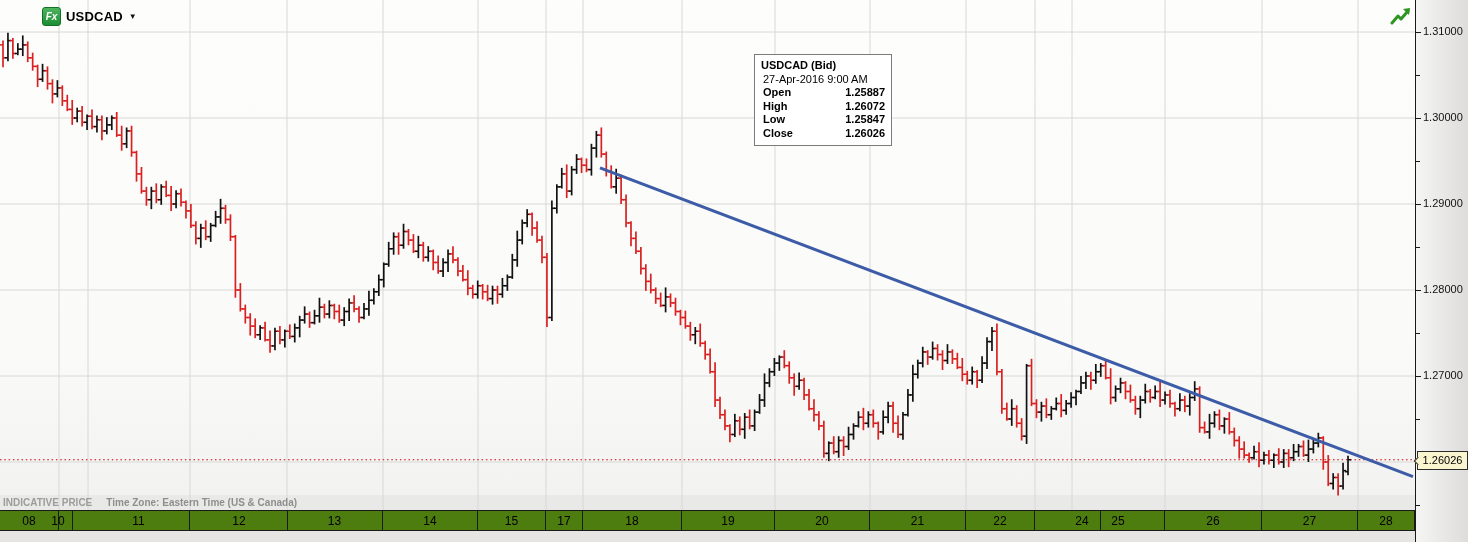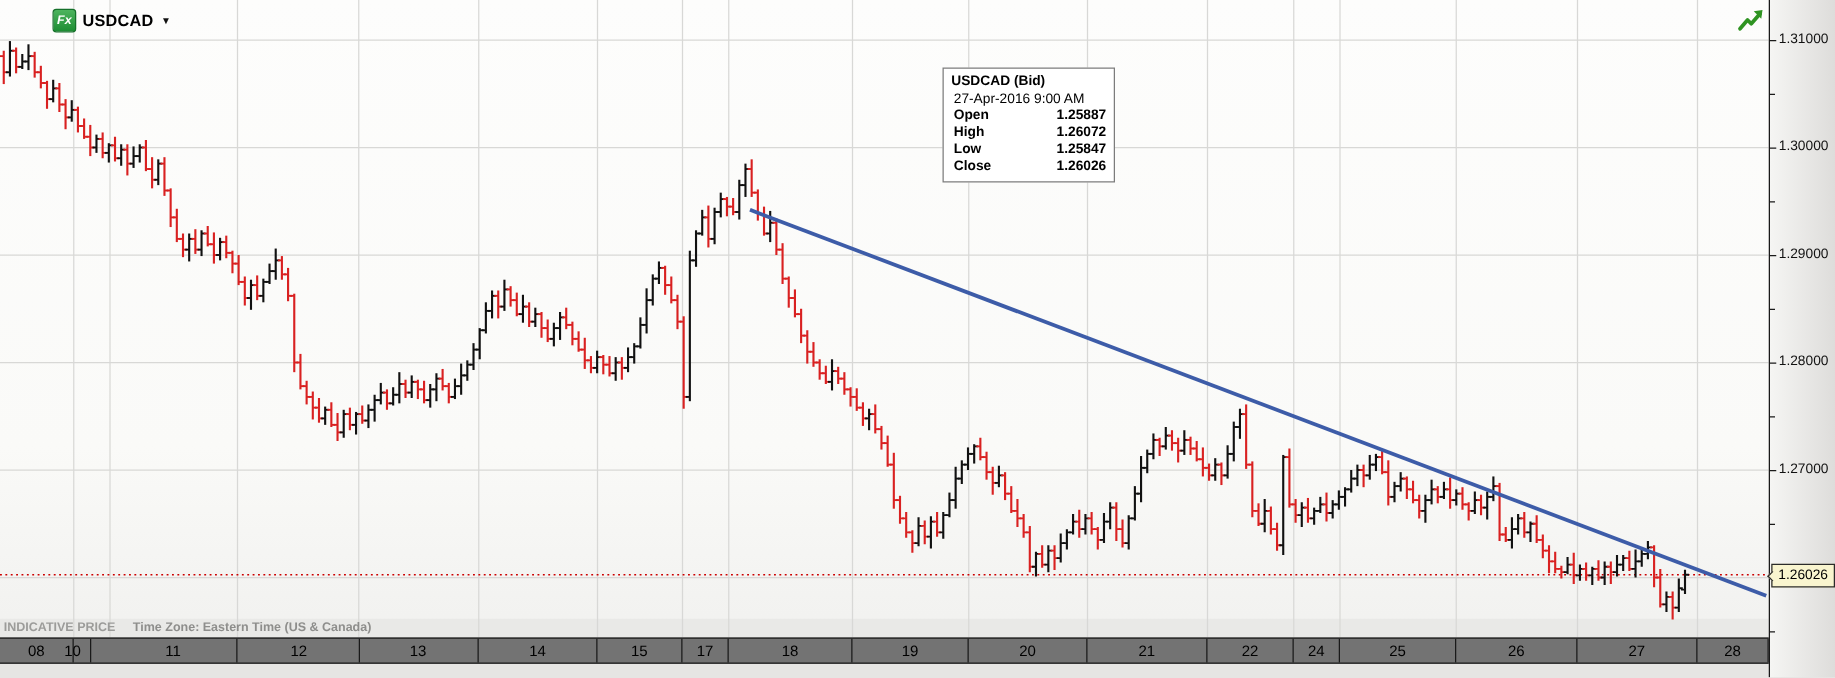--- a/index.html
+++ b/index.html
@@ -31,21 +31,21 @@
   .y-axis{position:absolute;left:1415px;top:0;width:53px;height:542px;
           background:linear-gradient(90deg,#f5f5f3,#dddcda);border-left:1px solid #1a1a1a;}
   .y-tick{position:absolute;left:0;width:5px;height:0;border-top:1px solid #1a1a1a;}
   .y-tick.minor{width:4px;}
   .y-label{position:absolute;left:7px;font-size:11px;color:#111;}
   .price-badge{position:absolute;left:1px;width:49px;height:17px;background:#f9f5cf;border:1px solid #2b2b2b;
                display:flex;align-items:center;justify-content:center;font-size:11px;color:#000;z-index:3;}
   .badge-notch{position:absolute;left:-3px;top:6px;width:5px;height:5px;background:#f9f5cf;
                border-left:1px solid #2b2b2b;border-bottom:1px solid #2b2b2b;transform:rotate(45deg);}
   
-  .x-axis{position:absolute;left:0;top:510px;width:1415px;height:19px;background:#737373;
+  .x-axis{position:absolute;left:0;top:510px;width:1415px;height:19px;background:#4d7c0f;
           border-top:1px solid #1a1a1a;border-bottom:1px solid #1a1a1a;}
   .x-cell{position:absolute;top:0;height:19px;border-right:1px solid #1a1a1a;display:flex;
           align-items:center;justify-content:center;font-size:12px;color:#000;box-sizing:border-box;}
   .month-row{position:absolute;left:0;top:531px;width:1415px;height:11px;background:#e9e8e6;
              text-align:center;font-size:11px;color:#222;line-height:11px;}
 </style>
 </head>
 <body>
 
 <div class="stage">
@@ -972,20 +972,20 @@
       <div class="x-cell" style="left: 191px; width: 97px;">12</div>
       <div class="x-cell" style="left: 287px; width: 96px;">13</div>
       <div class="x-cell" style="left: 383px; width: 95px;">14</div>
       <div class="x-cell" style="left: 478px; width: 68px;">15</div>
       <div class="x-cell" style="left: 546px; width: 37px;">17</div>
       <div class="x-cell" style="left: 583px; width: 99px;">18</div>
       <div class="x-cell" style="left: 682px; width: 93px;">19</div>
       <div class="x-cell" style="left: 775px; width: 95px;">20</div>
       <div class="x-cell" style="left: 870px; width: 96px;">21</div>
       <div class="x-cell" style="left: 966px; width: 69px;">22</div>
-      <div class="x-cell" style="left: 1035px; width: 37px;">24</div>
+      <div class="x-cell" style="left: 1064px; width: 37px;">24</div>
       <div class="x-cell" style="left: 1072px; width: 93px;">25</div>
       <div class="x-cell" style="left: 1165px; width: 97px;">26</div>
       <div class="x-cell" style="left: 1262px; width: 96px;">27</div>
       <div class="x-cell" style="left: 1358px; width: 57px;">28</div>
     </div>
 
 </div>
 
 </body></html>

